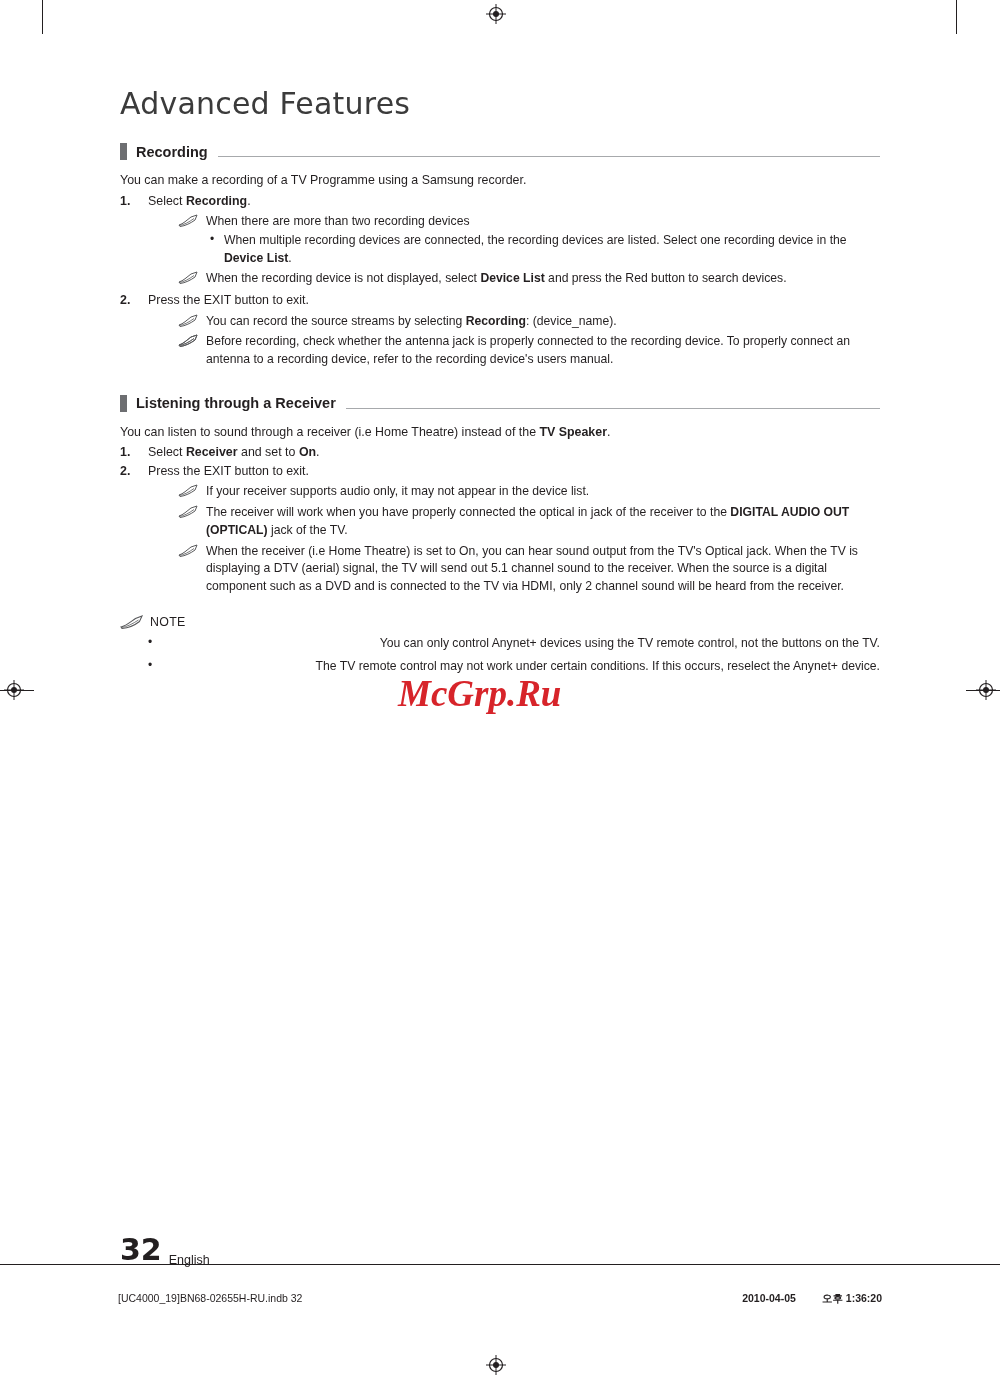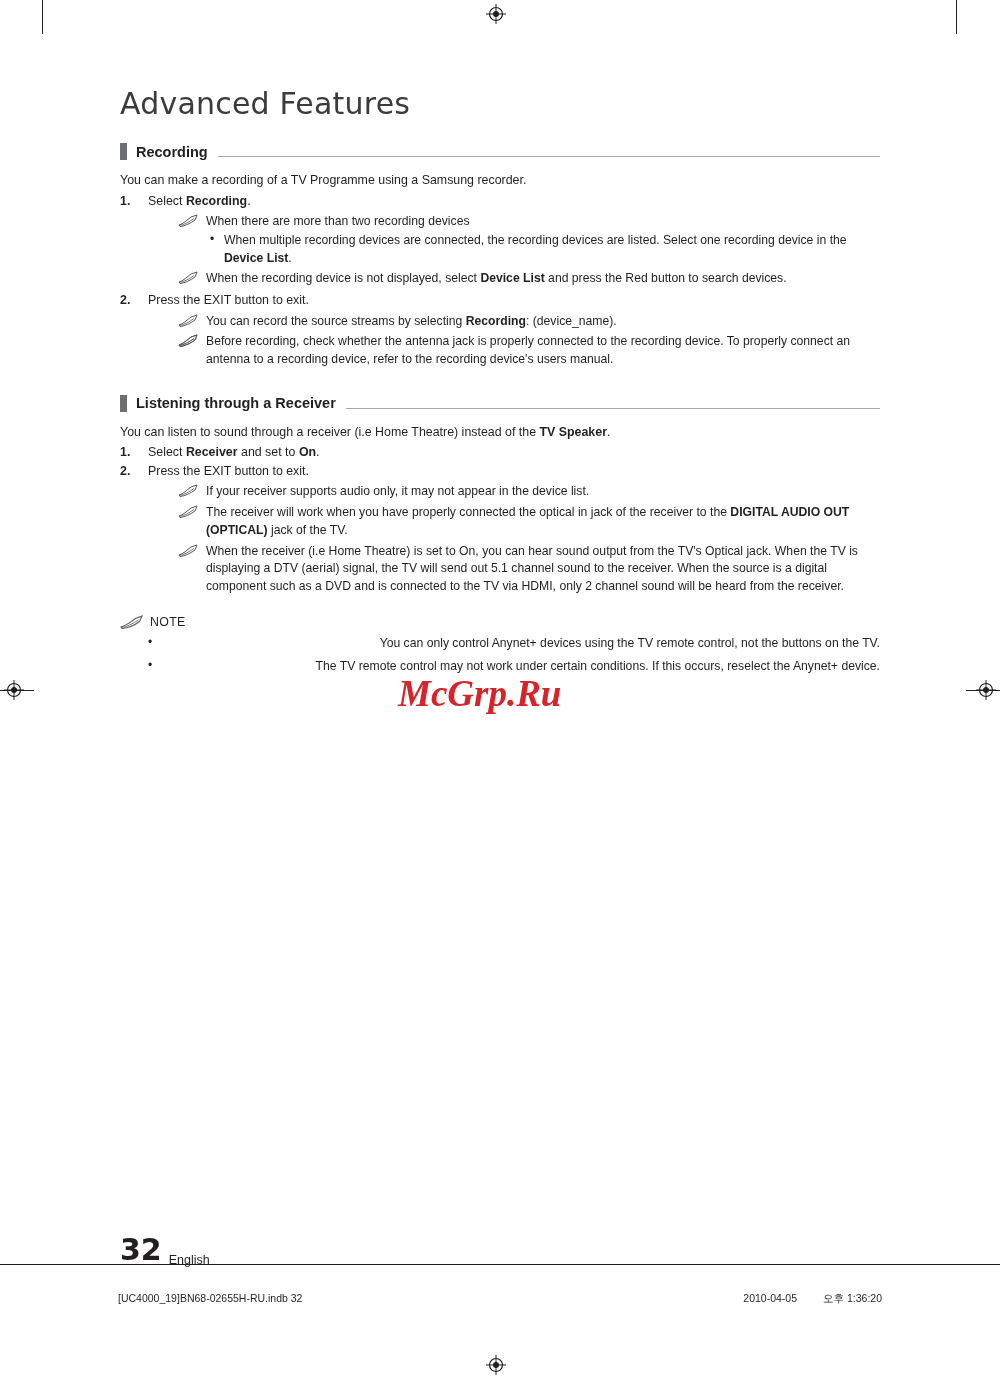--- a/index.html
+++ b/index.html
@@ -248,20 +248,21 @@
     color: #231f20;
     white-space: nowrap;
   }
   .print-bar .pb-right {
     position: absolute;
     right: 118px;
     top: 27px;
     font-size: 10.5px;
     color: #231f20;
     white-space: nowrap;
+    font-weight: bold;
   }
   .pb-sep { display: inline-block; width: 26px; }
 </style>
 </head>
 <body>
 
 <div class="crop-mark crop-v" style="left:42px; top:0;"></div>
 <div class="crop-mark crop-v" style="left:956px; top:0;"></div>
 <div class="crop-mark crop-h" style="left:0; top:690px;"></div>
 <div class="crop-mark crop-h" style="left:966px; top:690px;"></div>

